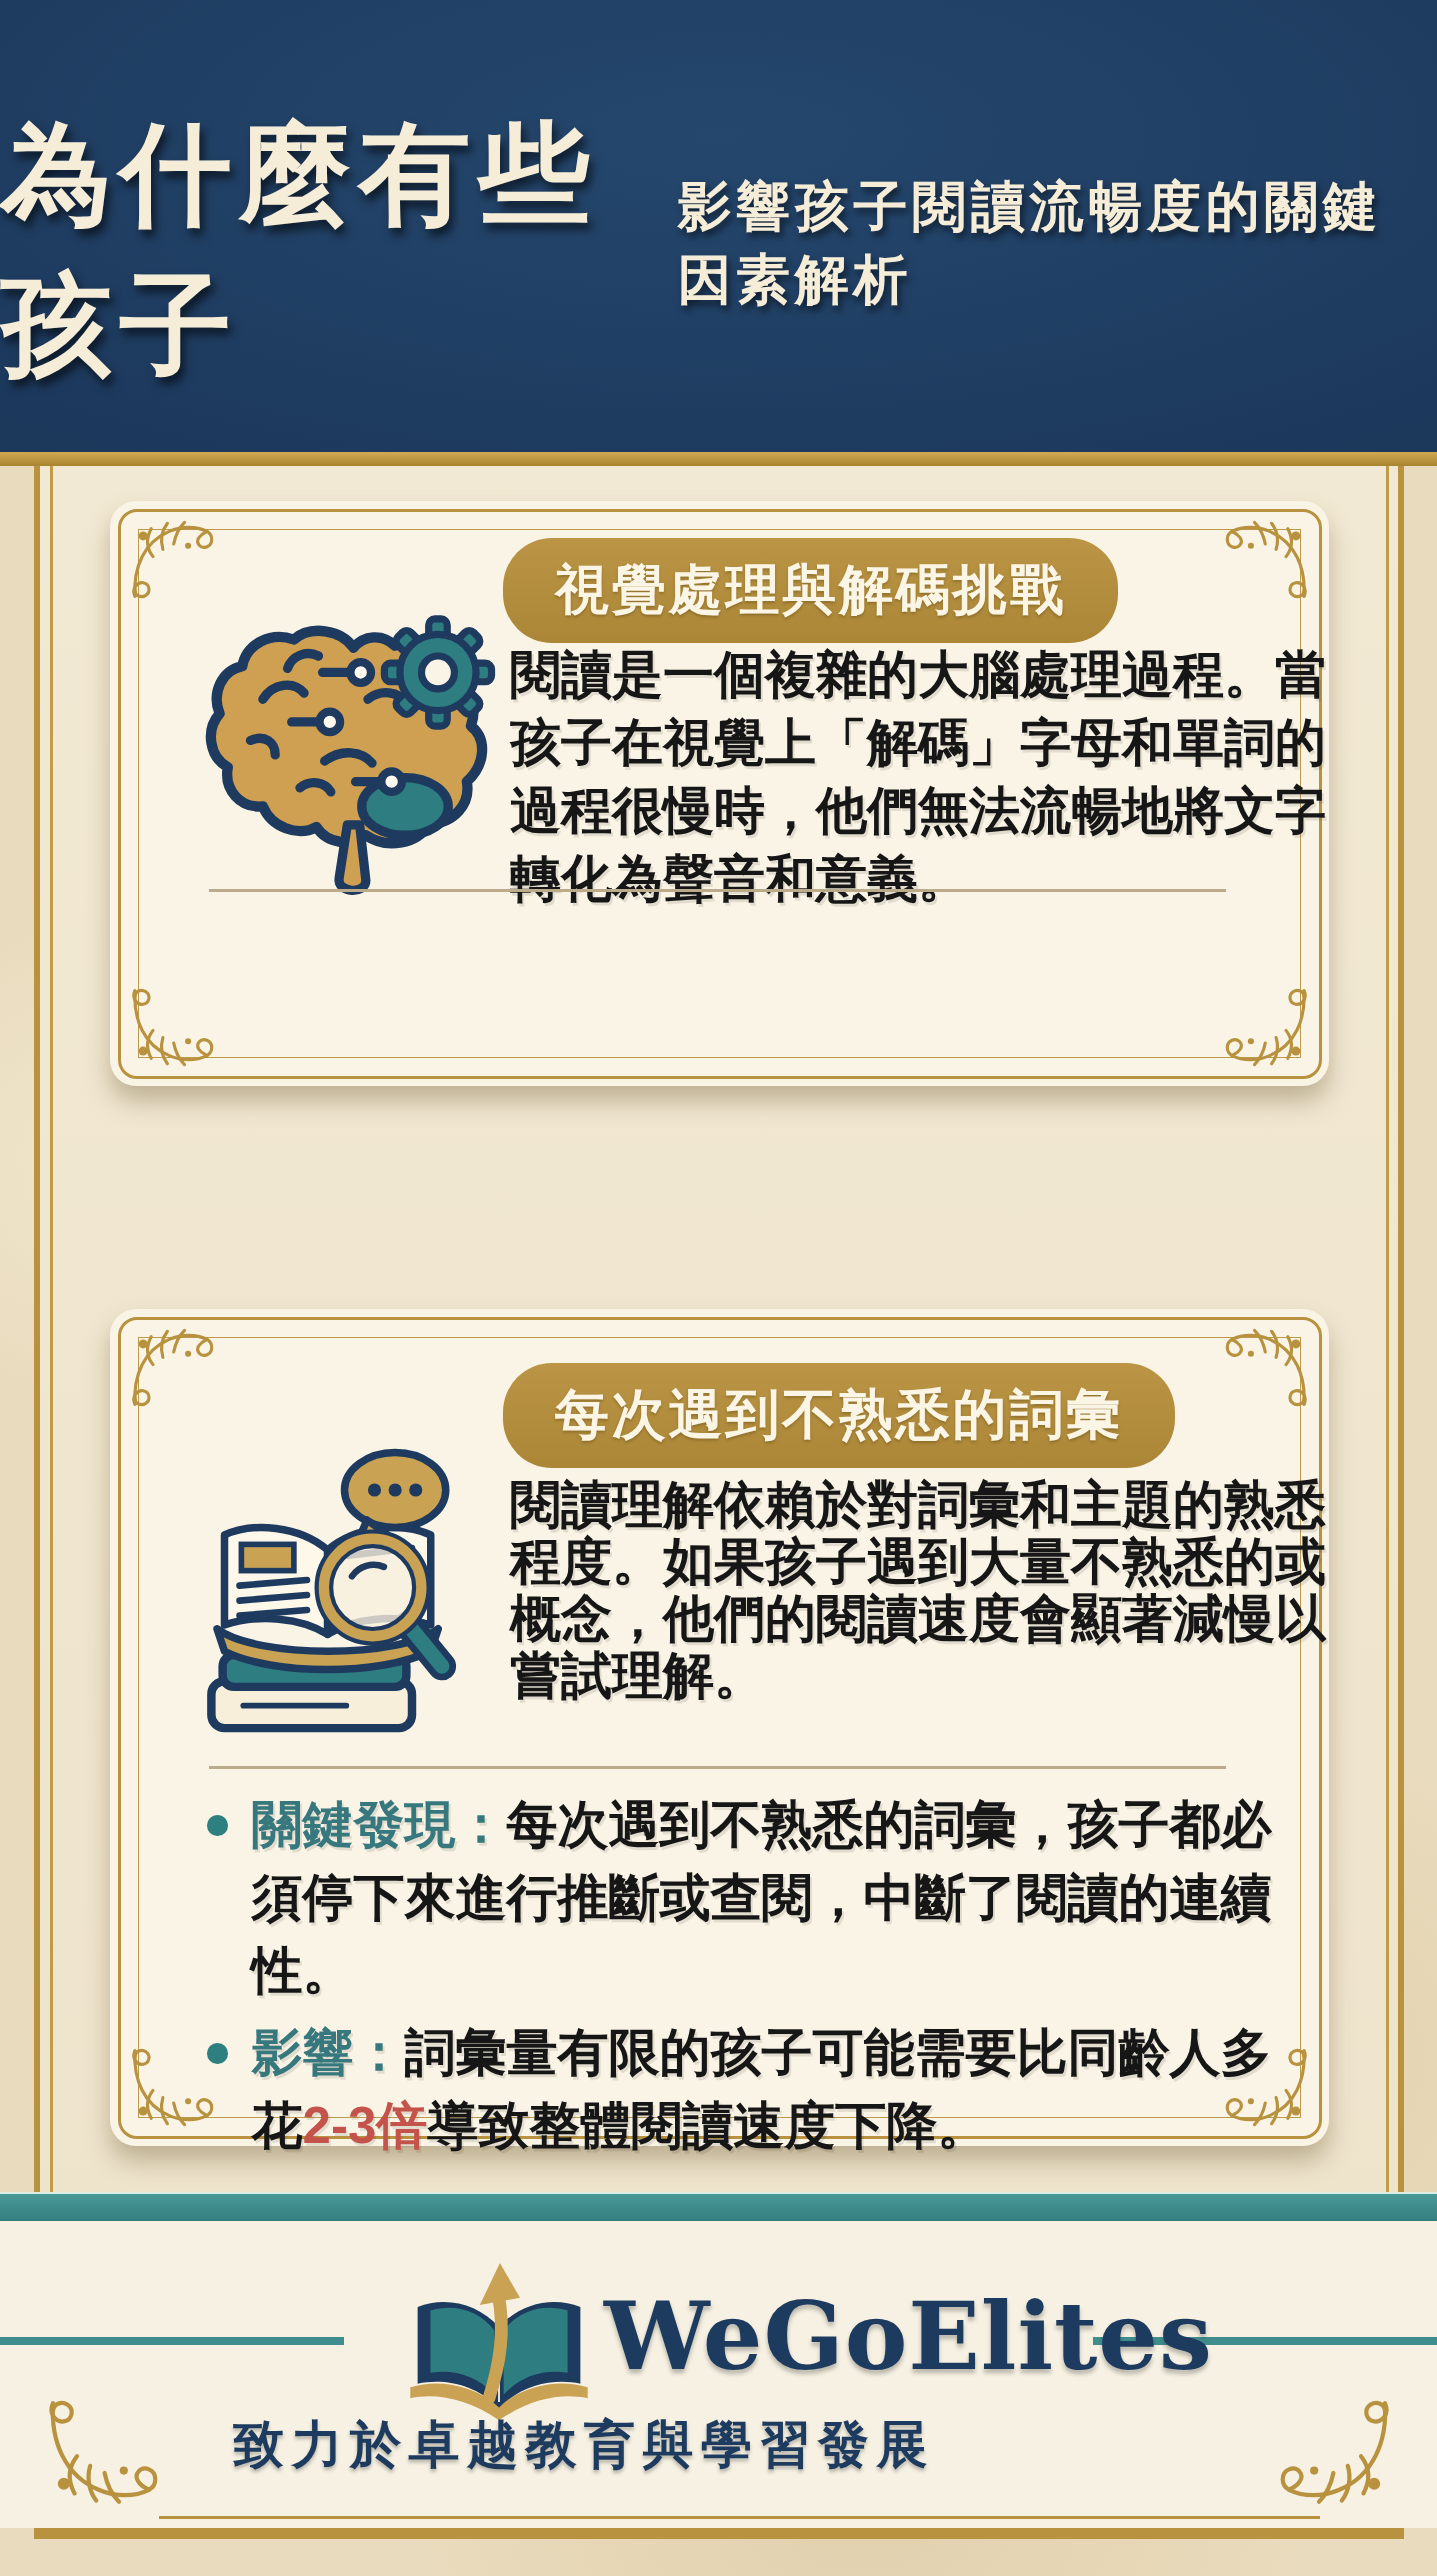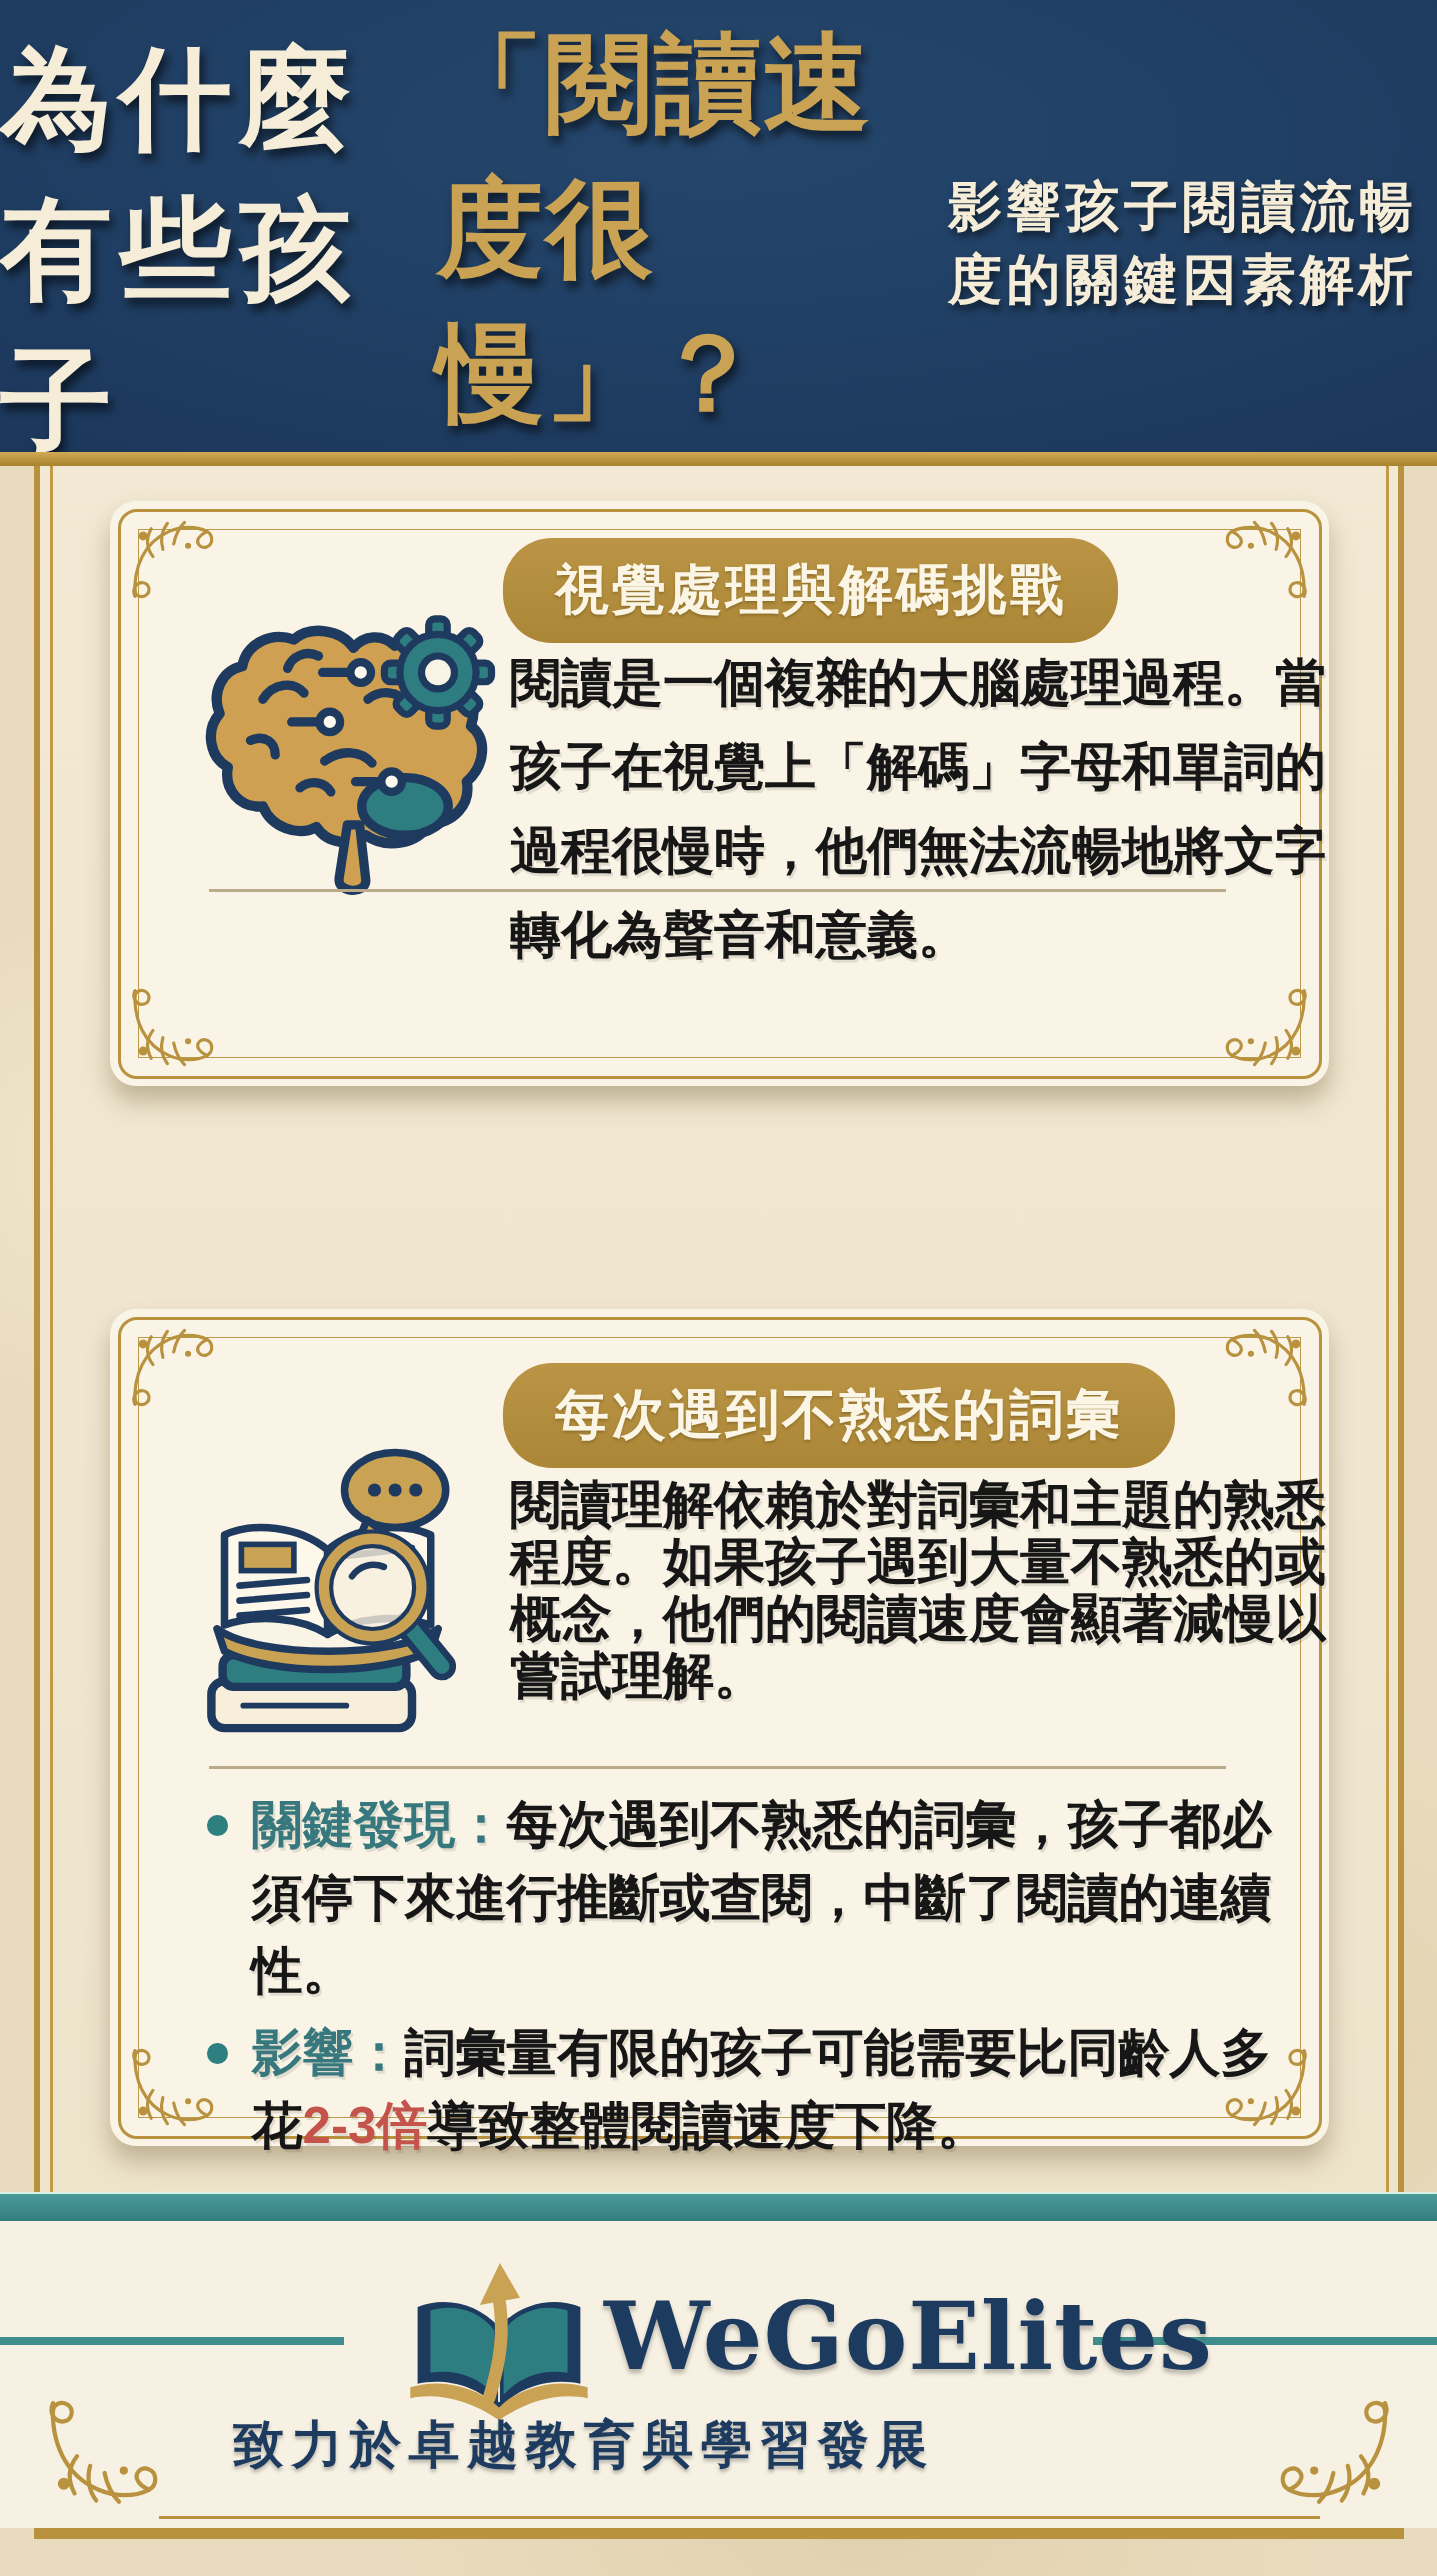--- a/index.html
+++ b/index.html
@@ -65,21 +65,21 @@
   .fl{position:absolute;width:90px;height:90px;color:#b8923f;z-index:2;}
   .fl.tl{left:16px;top:16px;} .fl.tr{right:16px;top:16px;transform:scaleX(-1);}
   .fl.bl{left:16px;bottom:16px;transform:scaleY(-1);} .fl.br{right:16px;bottom:16px;transform:scale(-1,-1);}
   .badge{position:absolute;left:393px;background:linear-gradient(#bb9545,#ab8637);color:#faf5e4;
     font-size:54px;font-weight:700;letter-spacing:2.8px;border-radius:49px;padding:16px 52px;
     white-space:nowrap;z-index:3;text-shadow:0 1.9px 2.8px rgba(80,60,10,.35);}
   .card1 .badge{top:37px;} .card2 .badge{top:54px;}
   .card-icon{position:absolute;z-index:3;}
   .card1 .card-icon{left:89px;top:94px;width:309px;height:328px;}
   .card2 .card-icon{left:77px;top:112px;width:300px;height:348px;}
-  .card-body{position:absolute;left:400px;width:824px;font-size:51px;line-height:84px;
+  .card-body{position:absolute;left:400px;width:824px;font-size:51px;line-height:68px;
     font-weight:700;color:#161616;z-index:3;text-shadow:1.9px 2.8px 0 rgba(60,50,30,.12);}
   .card1 .card-body{top:140px;} .card2 .card-body{top:167px;line-height:57px;}
   .divider{position:absolute;left:99px;width:1017px;height:2.8px;background:#bcab8b;z-index:3;}
   .card1 .divider{top:388px;} .card2 .divider{top:457px;}
   .bullets{position:absolute;left:97px;width:1072px;z-index:3;}
   .card1 .bullets{top:416px;} .card2 .bullets{top:479px;}
   .bullet{display:flex;gap:24px;margin-bottom:9.4px;font-size:51px;line-height:73px;
     font-weight:700;color:#161616;text-shadow:1.9px 2.8px 0 rgba(60,50,30,.12);}
   .bdot{flex:none;width:20.6px;height:20.6px;border-radius:50%;background:#2e7f80;margin-top:27px;}
   .blabel{color:#37787e;} .bhl{color:#c4544b;}
@@ -175,21 +175,20 @@
       <path d="M106 18 l-22 46 l44 -8 z" fill="#c9a254"></path>
       <path d="M104 52 C112 92 106 128 94 166" fill="none" stroke="#c9a254" stroke-width="14" stroke-linecap="round"></path>
     </symbol>
   </defs>
 </svg>
 
 <div class="page">
 
   <div class="header">
     <div class="title1">為什麼有些孩子</div>
-    <div class="title2">「閱讀速度很慢」？</div>
     <div class="subtitle">影響孩子閱讀流暢度的關鍵因素解析</div>
   </div>
   <div class="gold-band"></div>
 
   <div class="inner-panel"></div>
   <div class="vline vthick vl1"></div>
   <div class="vline vthin vl2"></div>
   <div class="vline vthick vr1"></div>
   <div class="vline vthin vr2"></div>
   <div class="dot" style="left:47px;top:2428px;"></div>

